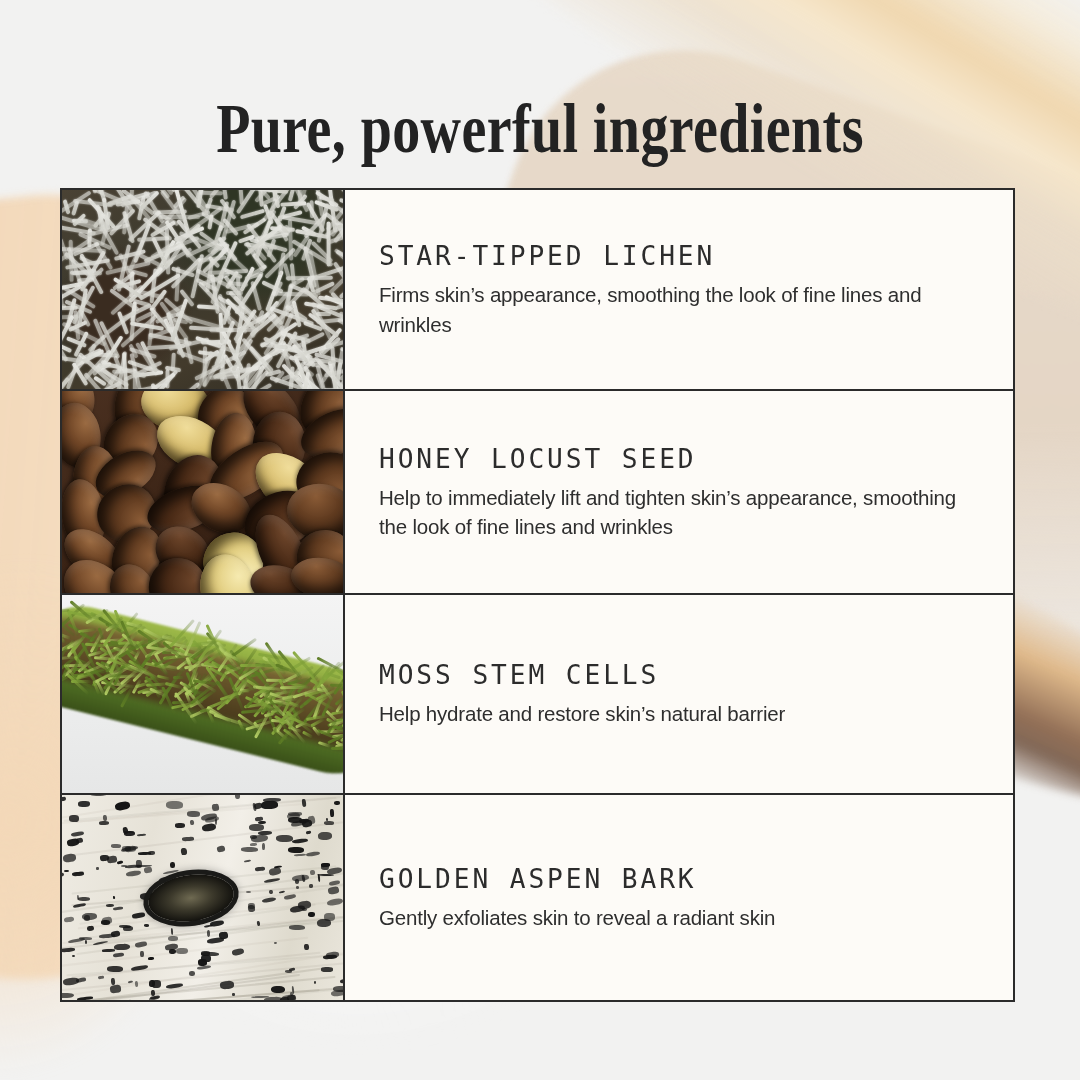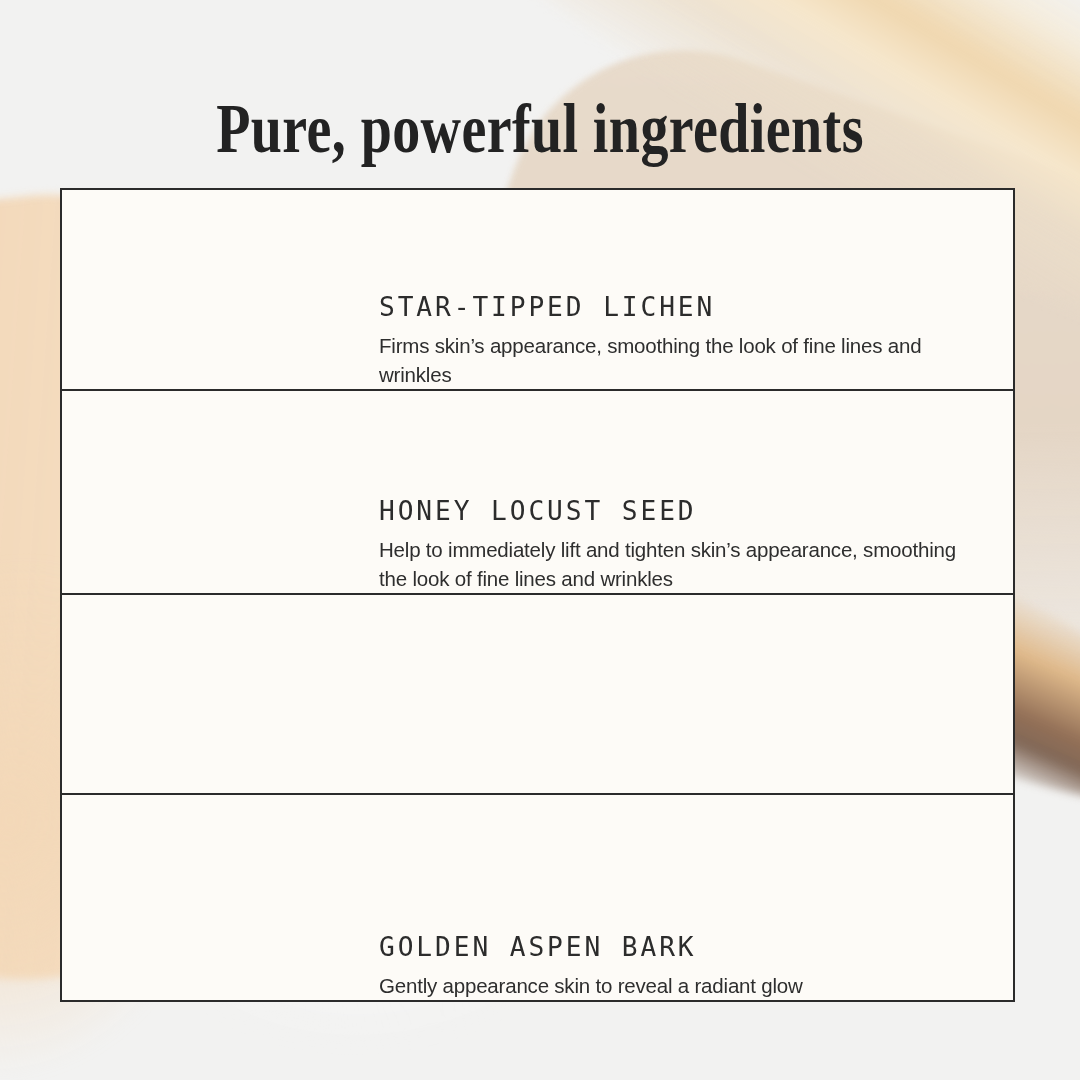--- a/index.html
+++ b/index.html
@@ -126,21 +126,20 @@
     box-sizing:border-box;
     background:#fdfbf7;
     display:flex;flex-direction:column;
     z-index:4;
   }
   .row{
     display:flex;
     box-sizing:border-box;
     border-bottom:2px solid #2b2b2b;
     position:relative;
-    align-items:flex-end;
   }
   .row:last-child{border-bottom:none;}
   .row.r1{height:201px;}
   .row.r2{height:204px;}
   .row.r3{height:200px;}
   .row.r4{height:205px;}
 
   .thumb{
     width:281px;flex:0 0 281px;
     border-right:2px solid #2b2b2b;
@@ -1199,20 +1198,24 @@
           <i class="frond" style="left:272.9px;top:77.3px;width:13.8px;transform:rotate(35.2deg);background:linear-gradient(90deg,#87a93c,rgba(70,95,30,.2))"></i>
           <i class="frond" style="left:42.5px;top:31.4px;width:12.3px;transform:rotate(-32.6deg);background:linear-gradient(90deg,#b2cc63,rgba(70,95,30,.2))"></i>
           <i class="frond" style="left:3.5px;top:47.2px;width:18.7px;transform:rotate(-31.9deg);background:linear-gradient(90deg,#b2cc63,rgba(70,95,30,.2))"></i>
           <i class="frond" style="left:83.7px;top:53.3px;width:34.4px;transform:rotate(8.3deg);background:linear-gradient(90deg,#b2cc63,rgba(70,95,30,.2))"></i>
           <i class="frond" style="left:117.2px;top:89.1px;width:11.6px;transform:rotate(33.7deg);background:linear-gradient(90deg,#b2cc63,rgba(70,95,30,.2))"></i>
           <i class="frond" style="left:198.6px;top:74.6px;width:33.2px;transform:rotate(55.8deg);background:linear-gradient(90deg,#87a93c,rgba(70,95,30,.2))"></i>
           <i class="frond" style="left:130.9px;top:85.6px;width:27.6px;transform:rotate(7.5deg);background:linear-gradient(90deg,#5e7d24,rgba(70,95,30,.2))"></i>
           <i class="frond" style="left:227.2px;top:108.4px;width:11.1px;transform:rotate(23.6deg);background:linear-gradient(90deg,#87a93c,rgba(70,95,30,.2))"></i>
         </div>
     </div>
+    <div class="copy">
+      <div class="ing-name">MOSS STEM CELLS</div>
+      <p class="ing-desc">Help hydrate and restore skin’s natural barrier</p>
+    </div>
   </div>
 
   <div class="row r4">
     <div class="thumb">
       <div class="art bark" id="bark-art">
           <div class="streak" style="left:9.4px;top:169.2px;width:249.5px;transform:rotate(-5.7deg);opacity:0.28"></div>
           <div class="streak" style="left:-19.9px;top:136.1px;width:331.1px;transform:rotate(-6.4deg);opacity:0.43"></div>
           <div class="streak" style="left:-17.4px;top:177.0px;width:336.9px;transform:rotate(-8.7deg);opacity:0.16"></div>
           <div class="streak" style="left:14.4px;top:126.0px;width:241.1px;transform:rotate(-8.3deg);opacity:0.20"></div>
           <div class="streak" style="left:5.4px;top:40.7px;width:308.8px;transform:rotate(-6.9deg);opacity:0.28"></div>
@@ -1461,17 +1464,17 @@
           <div class="mark" style="left:34.2px;top:71.5px;width:3.0px;height:2.7px;transform:rotate(1.2deg);opacity:0.74"></div>
           <div class="mark" style="left:77.5px;top:98.3px;width:15.8px;height:6.7px;transform:rotate(-0.2deg);opacity:0.89"></div>
           <div class="mark" style="left:60.7px;top:130.8px;width:10.2px;height:4.7px;transform:rotate(-4.2deg);opacity:0.81"></div>
           <div class="mark" style="left:239.9px;top:80.0px;width:2.7px;height:7.4px;transform:rotate(-11.1deg);opacity:0.79"></div>
           <div class="mark" style="left:36.5px;top:138.6px;width:16.1px;height:3.5px;transform:rotate(-4.4deg);opacity:0.75"></div>
         <div class="knot"></div>
       </div>
     </div>
     <div class="copy">
       <div class="ing-name">GOLDEN ASPEN BARK</div>
-      <p class="ing-desc">Gently appearance skin to reveal a radiant glow</p>
+      <p class="ing-desc">Gently exfoliates skin to reveal a radiant skin</p>
     </div>
   </div>
 
 </section>
 
 </body></html>

